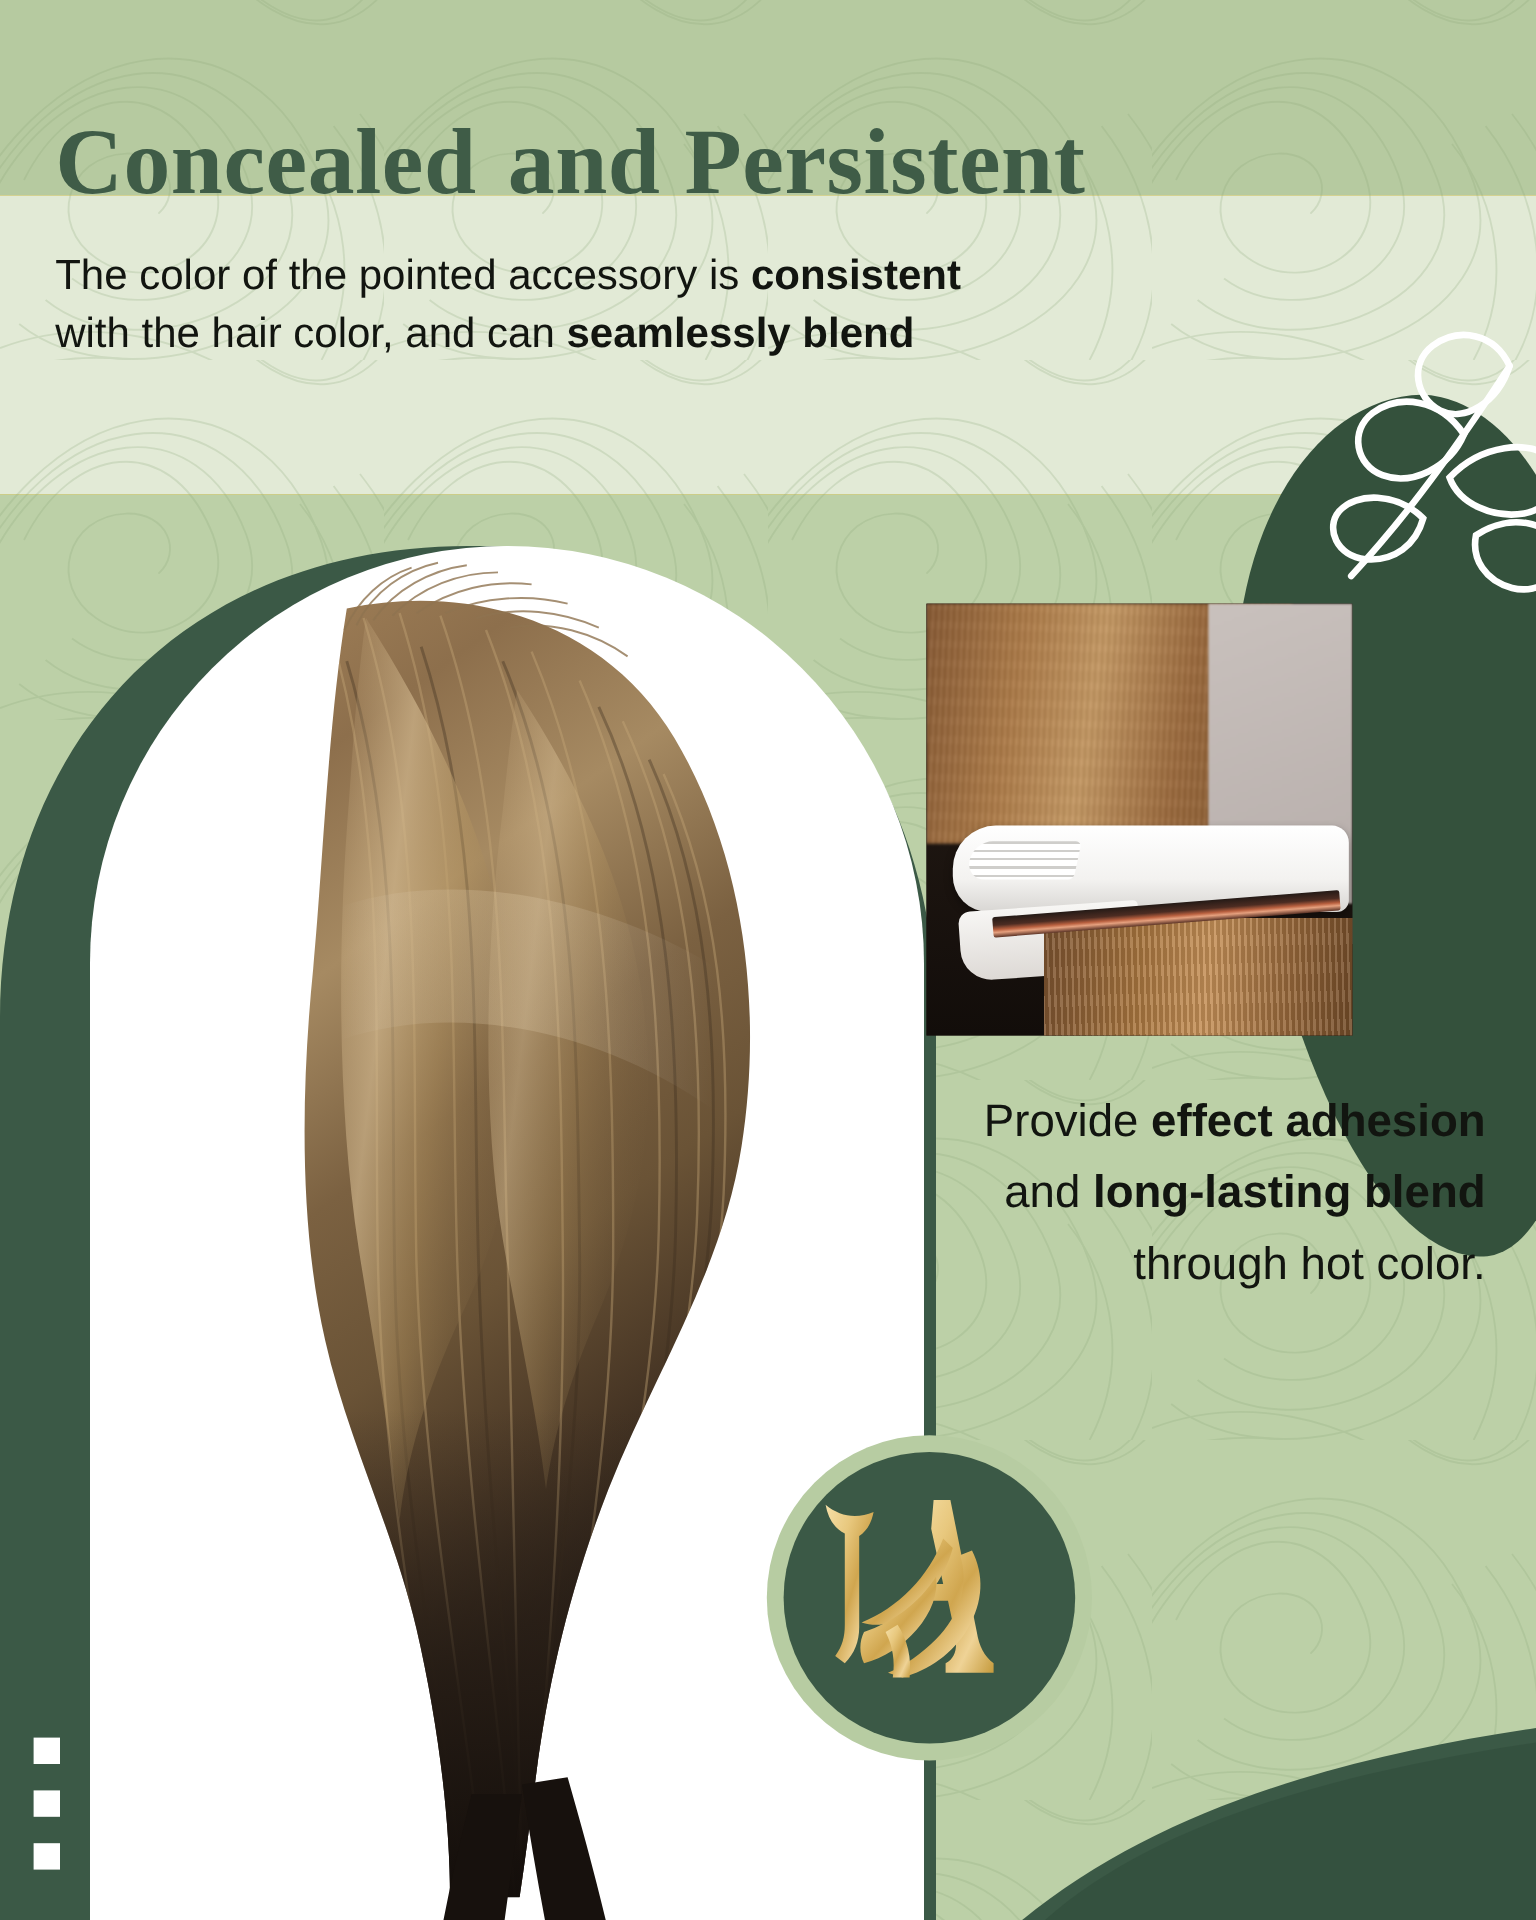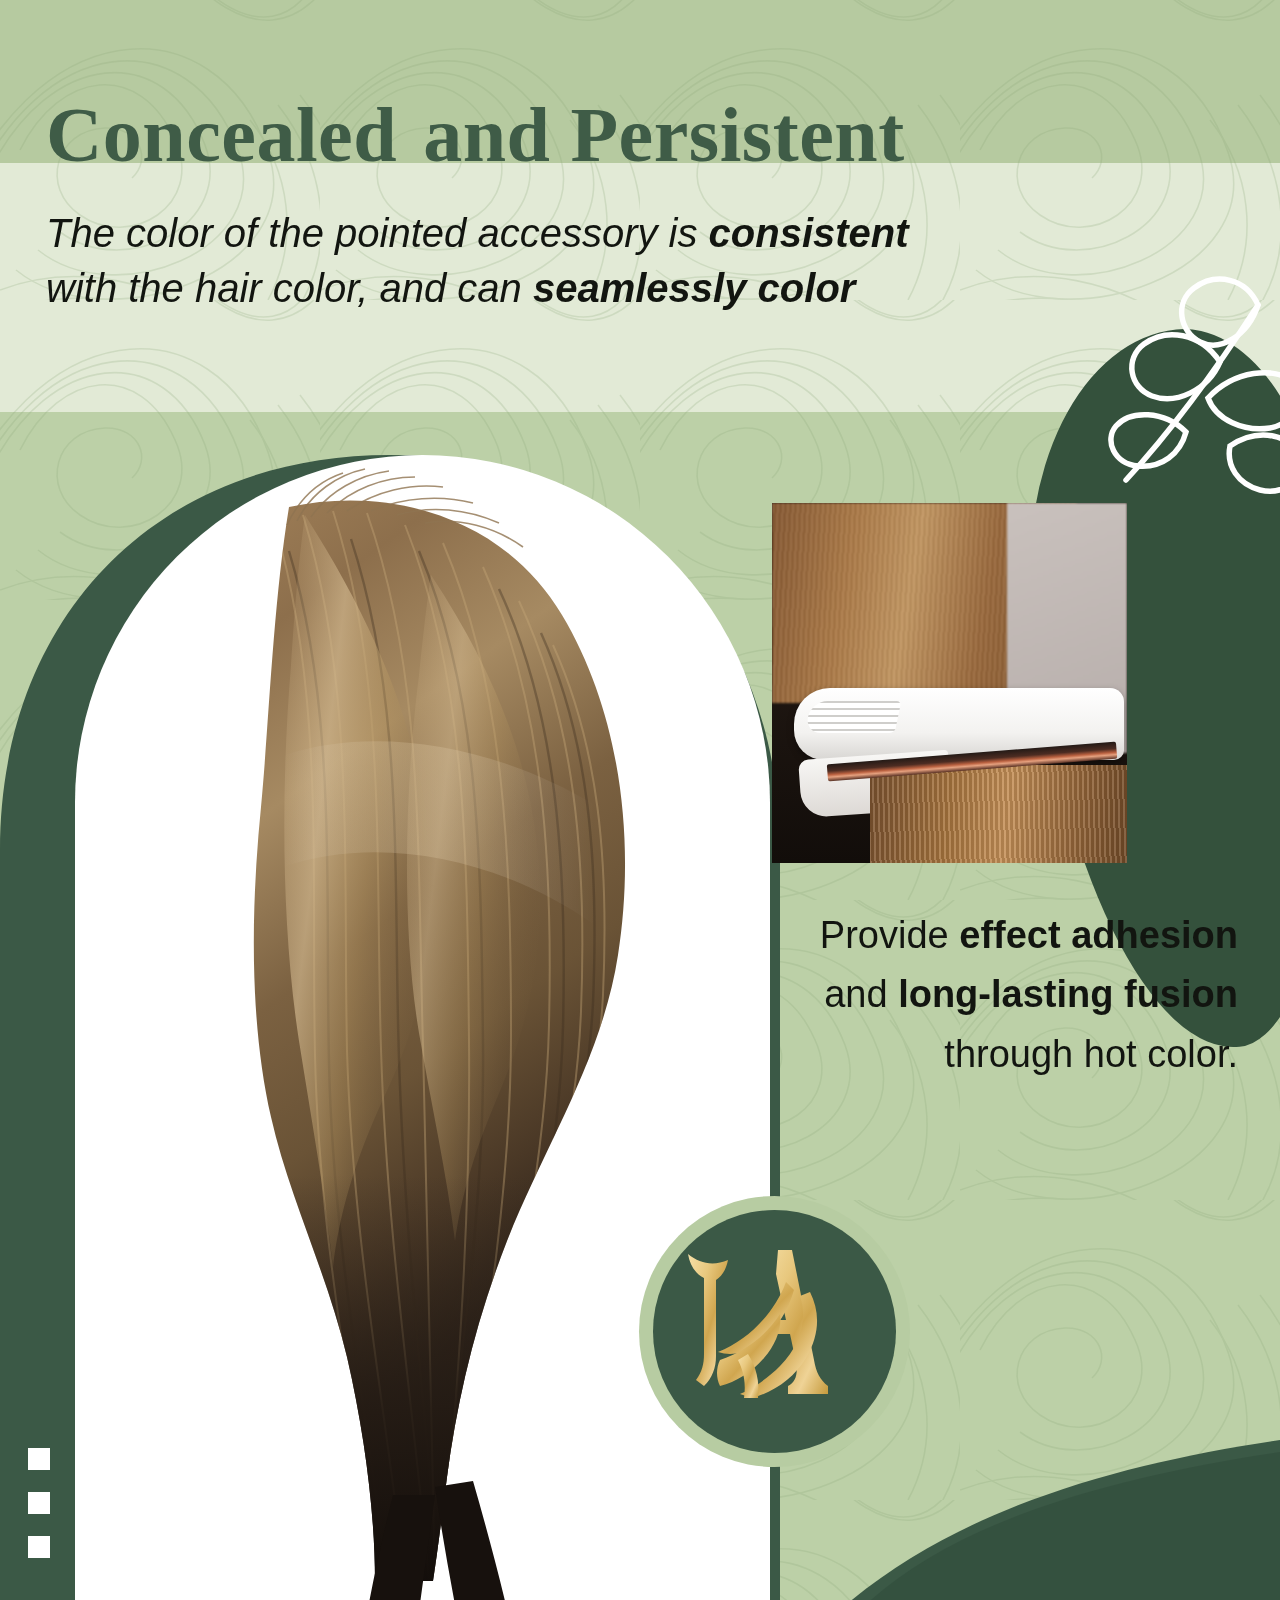--- a/index.html
+++ b/index.html
@@ -99,25 +99,24 @@
     color:#3f5c47;
     white-space:nowrap;
   }
   .headline .gap { display:inline-block; width:26px; }
 
   
   .intro {
     position:absolute;
     left:46px; top:206px;
     width:1140px;
-    font-size:40px;
+    font-size:35px;
     line-height:1.38;
     color:#121510;
     font-family:"Liberation Sans", sans-serif;
-    font-style:italic;
   }
   .intro b { font-weight:bold; }
 
   
   .photo {
     position:absolute;
     left:772px; top:503px;
     width:355px; height:360px;
     overflow:hidden;
     background:#1d1511;
@@ -407,36 +406,36 @@
     <i></i>
     <i></i>
   </div>
 
   <h1 class="headline">
     <span>Concealed</span><span class="gap"></span><span>and</span> <span>Persistent</span>
   </h1>
 
   <p class="intro">
     <span>The color of the pointed accessory is </span><b>consistent</b><br>
-    <span>with the hair color, and can </span><b>seamlessly color</b><br>
+    <span>with the hair color, and can </span><b>seamlessly blend</b><br>
   </p>
 
   <div class="photo">
     <div class="bg-dark"></div>
     <div class="hair-top"></div>
     <div class="wall"></div>
     <div class="iron-top"></div>
     <div class="vents"></div>
     <div class="iron-bottom"></div>
     <div class="hair-bottom"></div>
     <div class="plate"></div>
   </div>
 
   <p class="caption">
-    <span>Provide </span><b>effect adhesion</b><span> and </span><b>long-lasting fusion</b><span> through hot color.</span>
+    <span>Provide </span><b>effect adhesion</b><span> and </span><b>long-lasting blend</b><span> through hot color.</span>
   </p>
 
   <div class="logo-ring"></div>
   <div class="logo-circle"></div>
   <svg class="logo-mark" viewBox="0 0 185 170">
     <defs>
       <linearGradient id="gold" x1="0" y1="0" x2="1" y2="1">
         <stop offset="0%" stop-color="#f6e0a8"></stop>
         <stop offset="30%" stop-color="#e8c87e"></stop>
         <stop offset="55%" stop-color="#d0a64f"></stop>

